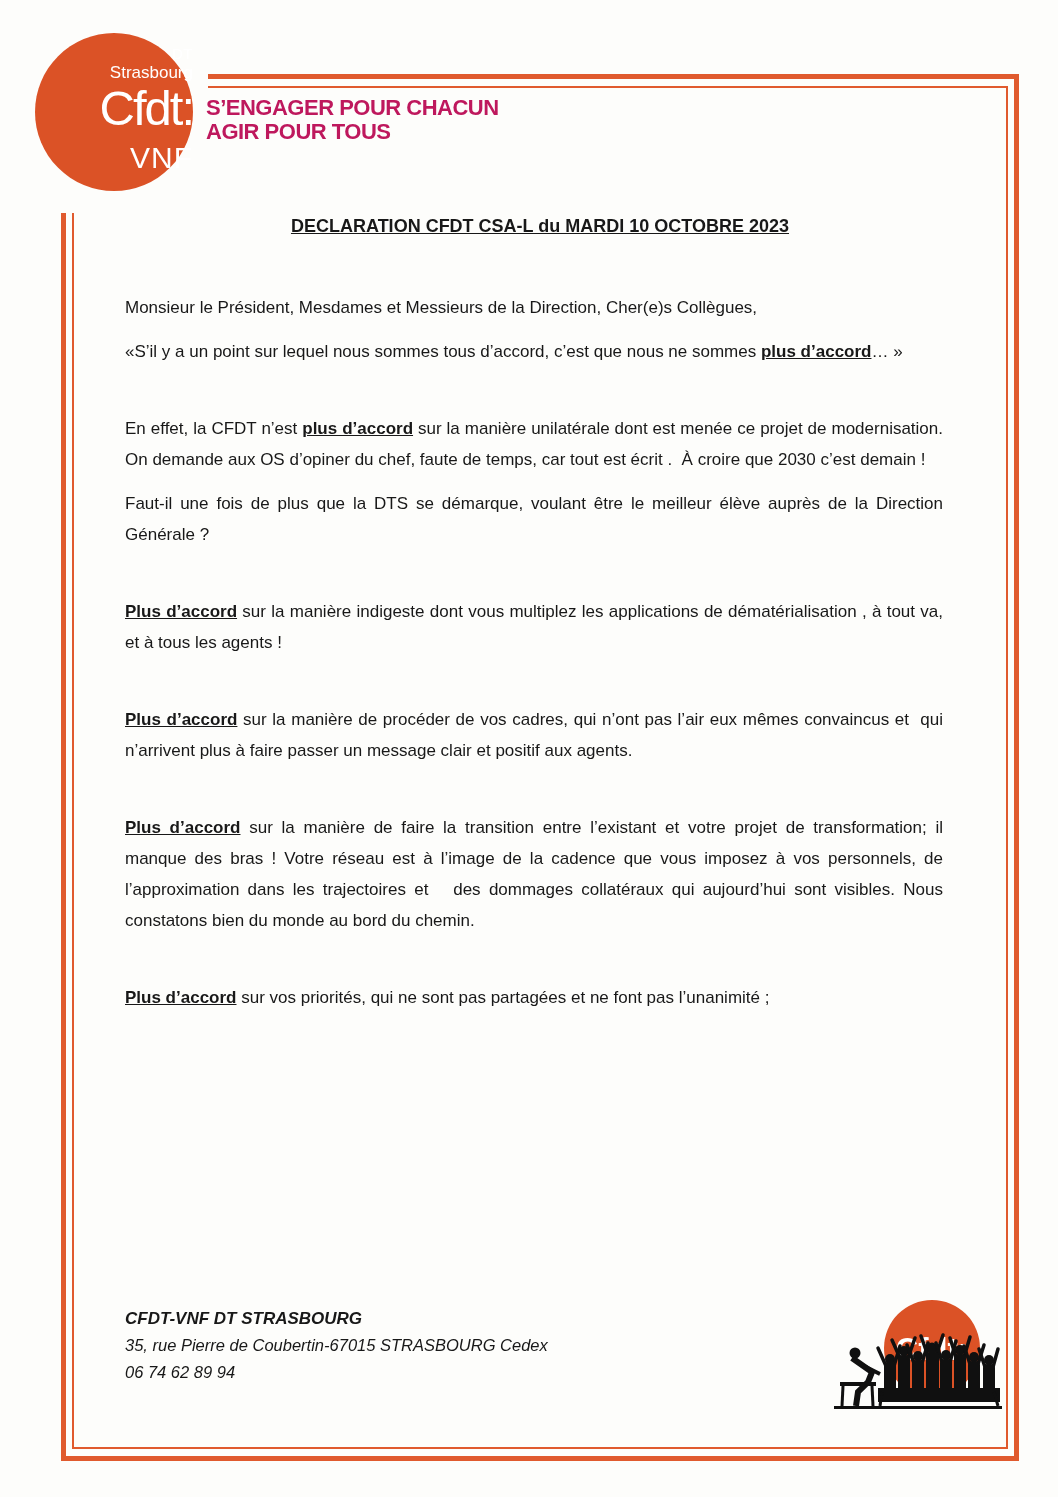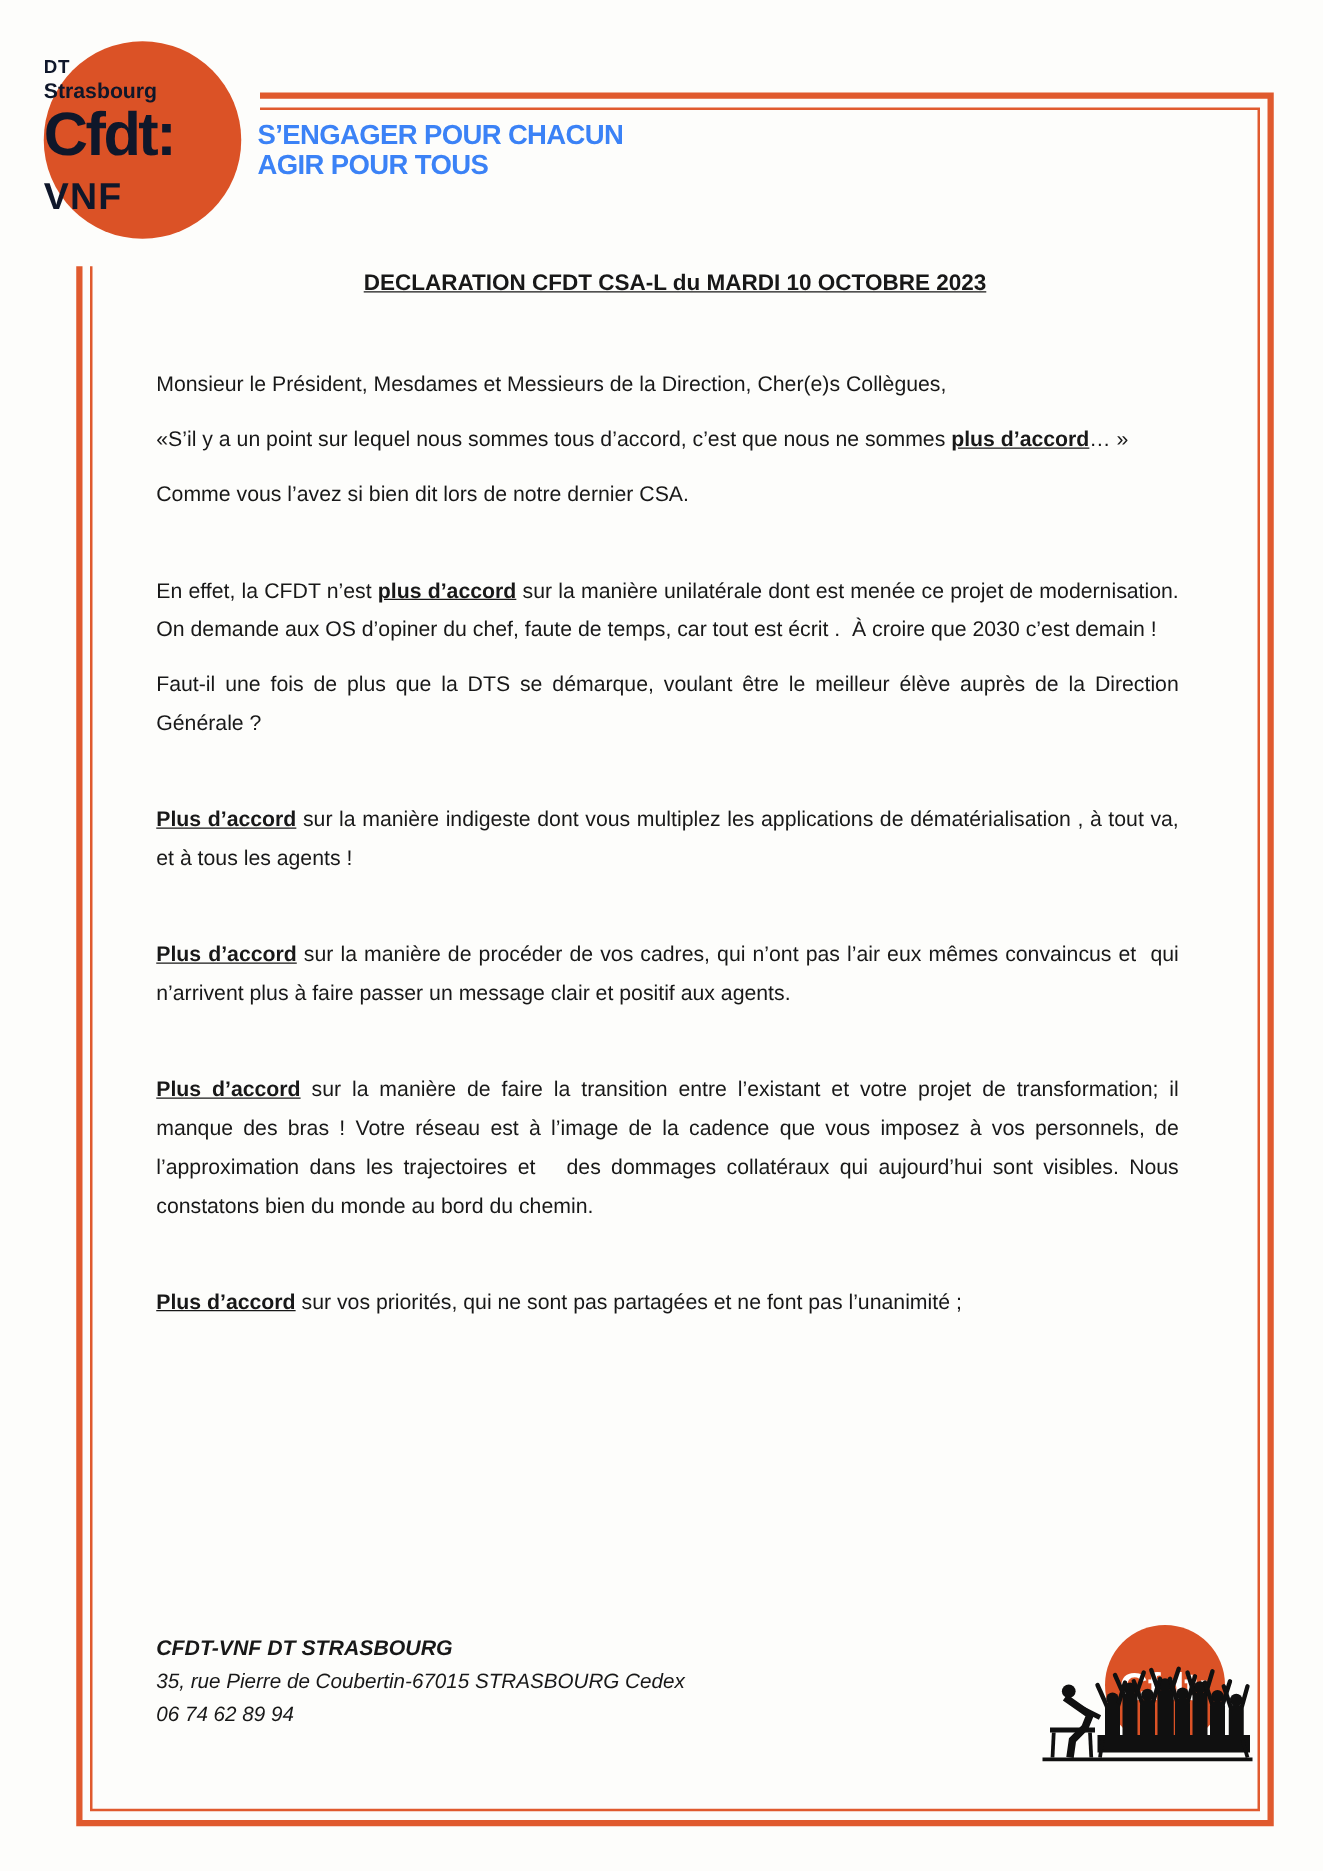--- a/index.html
+++ b/index.html
@@ -27,30 +27,30 @@
     border:2px solid var(--border);
   }
   
   .logo-block{
     position:absolute;left:18px;top:8px;width:190px;height:205px;
     background:#FDFDFB;
   }
   .logo-circle{
     position:absolute;left:17px;top:25px;width:158px;height:158px;
     background:var(--accent);border-radius:50%;
-    color:#0f172a;text-align:left;font-weight:bold;
+    color:#ffffff;text-align:right;font-weight:normal;
   }
   .logo-dt{position:absolute;top:12px;width:100%;font-size:15px;letter-spacing:.5px;}
   .logo-region{position:absolute;top:30px;width:100%;font-size:17px;}
   .logo-brand{position:absolute;top:47px;width:100%;font-size:49px;letter-spacing:-2px;}
   .logo-org{position:absolute;top:108px;width:100%;font-size:30px;letter-spacing:1px;}
   
   .slogan{
     position:absolute;left:206px;top:96px;
-    color:#3b82f6;font-weight:bold;font-size:22px;line-height:24px;
+    color:#be185d;font-weight:bold;font-size:22px;line-height:24px;
     letter-spacing:-.5px;
   }
   
   .doc-title{
     position:absolute;left:63px;top:216px;width:954px;
     text-align:center;font-weight:bold;font-size:18px;
     text-decoration:underline;
   }
   
   .body-col{
@@ -96,21 +96,20 @@
 <div class="slogan">
   <div>S’ENGAGER POUR CHACUN</div>
   <div>AGIR POUR TOUS</div>
 </div>
 
 <div class="doc-title">DECLARATION CFDT CSA-L du MARDI 10 OCTOBRE 2023</div>
 
 <div class="body-col" id="body-col">
     <p class="para"><span>Monsieur le Président, Mesdames et Messieurs de la Direction, Cher(e)s Collègues,</span></p>
     <p class="para"><span>«S’il y a un point sur lequel nous sommes tous d’accord, c’est que nous ne sommes </span><span class="em">plus d’accord</span><span>… »</span></p>
-    <p class="para"><span>Comme vous l’avez si bien dit lors de notre dernier CSA.</span></p>
     <p class="para spacer"><span>En effet, la CFDT n’est </span><span class="em">plus d’accord</span><span> sur la manière unilatérale dont est menée ce projet de modernisation. On demande aux OS d’opiner du chef, faute de temps, car tout est écrit .  À croire que 2030 c’est demain !</span></p>
     <p class="para"><span>Faut-il une fois de plus que la DTS se démarque, voulant être le meilleur élève auprès de la Direction Générale ?</span></p>
     <p class="para spacer"><span class="em">Plus d’accord</span><span> sur la manière indigeste dont vous multiplez les applications de dématérialisation , à tout va,  et à tous les agents !</span></p>
     <p class="para spacer"><span class="em">Plus d’accord</span><span> sur la manière de procéder de vos cadres, qui n’ont pas l’air eux mêmes convaincus et  qui n’arrivent plus à faire passer un message clair et positif aux agents.</span></p>
     <p class="para spacer"><span class="em">Plus d’accord</span><span> sur la manière de faire la transition entre l’existant et votre projet de transformation; il manque des bras ! Votre réseau est à l’image de la cadence que vous imposez à vos personnels, de l’approximation dans les trajectoires et   des dommages collatéraux qui aujourd’hui sont visibles. Nous constatons bien du monde au bord du chemin.</span></p>
     <p class="para spacer"><span class="em">Plus d’accord</span><span> sur vos priorités, qui ne sont pas partagées et ne font pas l’unanimité ;</span></p>
   </div>
 
 <div class="footer">
   <div class="org">CFDT-VNF DT STRASBOURG</div>

